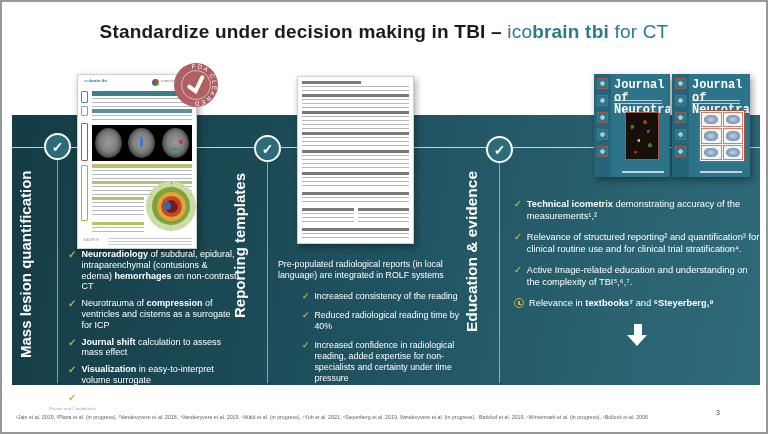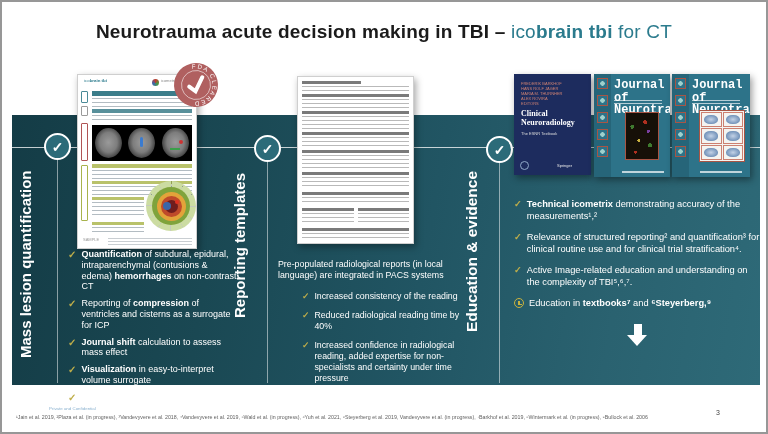--- a/index.html
+++ b/index.html
@@ -160,21 +160,21 @@
   .conf { position:absolute; left:47px; top:404px; color:#8ab1cf; }
   .cites { position:absolute; left:14px; top:412px; color:#5f5f5f; }
   .pageno { position:absolute; left:714px; top:407px; font-size:7px; color:#444; }
 </style>
 </head>
 <body>
 
 <div class="slide">
 
   <div class="title">
-    <span>Neurotrauma acute decision making in TBI – </span><span class="teal">ico</span><span class="teal b">brain tbi</span><span class="teal"> for CT</span>
+    <span>Standardize under decision making in TBI – </span><span class="teal">ico</span><span class="teal b">brain tbi</span><span class="teal"> for CT</span>
   </div>
 
   <div class="panel"></div>
   <div class="hline"></div>
   <div class="vline vl1"></div>
   <div class="vline vl2"></div>
   <div class="vline vl3"></div>
   <div class="tcheck tc1">✓</div>
   <div class="tcheck tc2">✓</div>
   <div class="tcheck tc3">✓</div>
@@ -278,33 +278,20 @@
           <div class="fbar"></div>
           <div class="flines" style="height:12px"></div>
         </div>
     </div>
     <div class="fg">
         <div class="fbar"></div>
         <div class="flines" style="height:5px"></div>
       </div>
   </div>
 
-  <div class="cover cov1">
-    <div class="c1-authors tiny s50">
-      <div>FREDERIK BARKHOF</div>
-      <div>HANS ROLF JÄGER</div>
-      <div>MARIA M. THURNHER</div>
-      <div>ALEX ROVIRA</div>
-      <div>EDITORS</div>
-    </div>
-    <div class="c1-title">Clinical Neuroradiology</div>
-    <span class="c1-sub tiny s50">The ESNR Textbook</span>
-    <div class="c1-logo"></div>
-    <span class="c1-pub tiny s50">Springer</span>
-  </div>
 
   <div class="cover jcov cov2">
     <div class="jstrip">
       <span class="jsq"></span>
         <span class="jsq"></span>
         <span class="jsq"></span>
         <span class="jsq"></span>
         <span class="jsq"></span>
     </div>
     <div class="jtitle">Journal of Neurotrauma</div>
@@ -342,42 +329,42 @@
         <span class="bsec">
           <i></i>
         </span>
     </div>
     <div class="jfoot"></div>
   </div>
 
   <div class="bullets bl-left">
     <div class="bullet">
         <span class="chk">✓</span>
-        <span class="btxt"><span style="font-weight: bold;">Quantification</span><span> of subdural, epidural, intraparenchymal (contusions &amp; edema) </span><span style="font-weight: bold;">hemorrhages</span><span> on non-contrast CT</span></span>
-      </div>
-    <div class="bullet">
-        <span class="chk">✓</span>
-        <span class="btxt"><span>Reporting of </span><span style="font-weight: bold;">compression</span><span> of ventricles and cisterns as a surrogate for ICP</span></span>
+        <span class="btxt"><span style="font-weight: bold;">Neuroradiology</span><span> of subdural, epidural, intraparenchymal (contusions &amp; edema) </span><span style="font-weight: bold;">hemorrhages</span><span> on non-contrast CT</span></span>
+      </div>
+    <div class="bullet">
+        <span class="chk">✓</span>
+        <span class="btxt"><span>Neurotrauma of </span><span style="font-weight: bold;">compression</span><span> of ventricles and cisterns as a surrogate for ICP</span></span>
       </div>
     <div class="bullet">
         <span class="chk">✓</span>
         <span class="btxt"><span style="font-weight: bold;">Journal shift</span><span> calculation to assess mass effect</span></span>
       </div>
     <div class="bullet">
         <span class="chk">✓</span>
         <span class="btxt"><span style="font-weight: bold;">Visualization</span><span> in easy-to-interpret volume surrogate</span></span>
       </div>
     <div class="bullet">
         <span class="chk">✓</span>
         <span class="btxt"><span style="font-weight: bold;">FDA cleared</span></span>
       </div>
   </div>
 
   <div class="bullets bl-mid">
-    <div class="intro">Pre-populated radiological reports (in local language) are integrated in PACS systems</div>
+    <div class="intro">Pre-populated radiological reports (in local language) are integrated in ROLF systems</div>
     <div class="bullet">
         <span class="chk">✓</span>
         <span class="btxt"><span>Increased consistency of the reading</span></span>
       </div>
     <div class="bullet">
         <span class="chk">✓</span>
         <span class="btxt"><span>Reduced radiological reading time by 40%</span></span>
       </div>
     <div class="bullet">
         <span class="chk">✓</span>
@@ -393,21 +380,21 @@
     <div class="bullet">
         <span class="chk">✓</span>
         <span class="btxt"><span>Relevance of structured reporting² and quantification³ for clinical routine use and for clinical trial stratification⁴.</span></span>
       </div>
     <div class="bullet">
         <span class="chk">✓</span>
         <span class="btxt"><span>Active Image-related education and understanding on the complexity of TBI⁵,⁶,⁷.</span></span>
       </div>
     <div class="bullet">
         <span class="clock"></span>
-        <span class="btxt"><span>Education in </span><span style="font-weight: bold;">textbooks⁷</span><span> and </span><span style="font-weight: bold;">⁶Steyerberg,⁹</span></span>
+        <span class="btxt"><span>Relevance in </span><span style="font-weight: bold;">textbooks⁷</span><span> and </span><span style="font-weight: bold;">⁶Steyerberg,⁹</span></span>
       </div>
   </div>
 
   <div class="arrow">
       <div class="a-shaft"></div>
       <div class="a-head"></div>
     </div>
 
   <span class="conf tiny s55">Private and Confidential</span>
   <span class="cites tiny s66">¹Jain et al. 2019, ²Plaza et al. (in progress), ³Vandevyvere et al. 2018, ⁴Vandevyvere et al. 2019, ⁵Wald et al. (in progress), ⁶Yuh et al. 2021, ⁶Steyerberg et al. 2019, Vandevyvere et al. (in progress), ⁷Barkhof et al. 2019, ⁸Wintermark et al. (in progress), ⁹Bullock et al. 2006</span>

